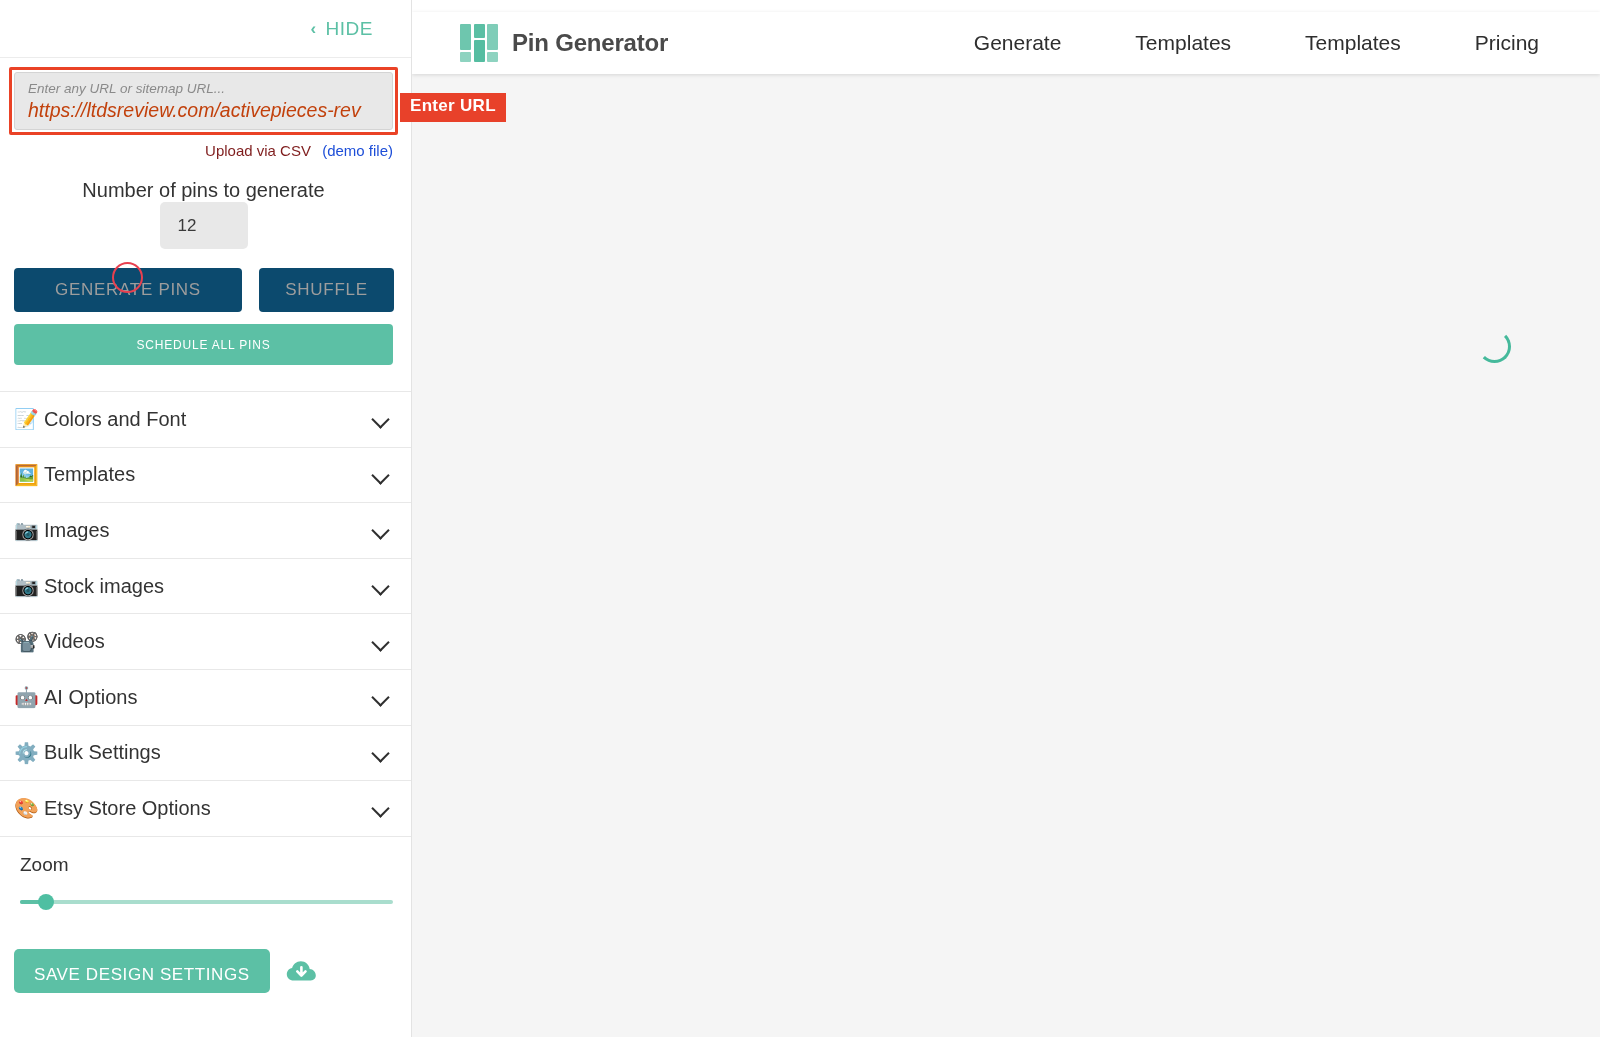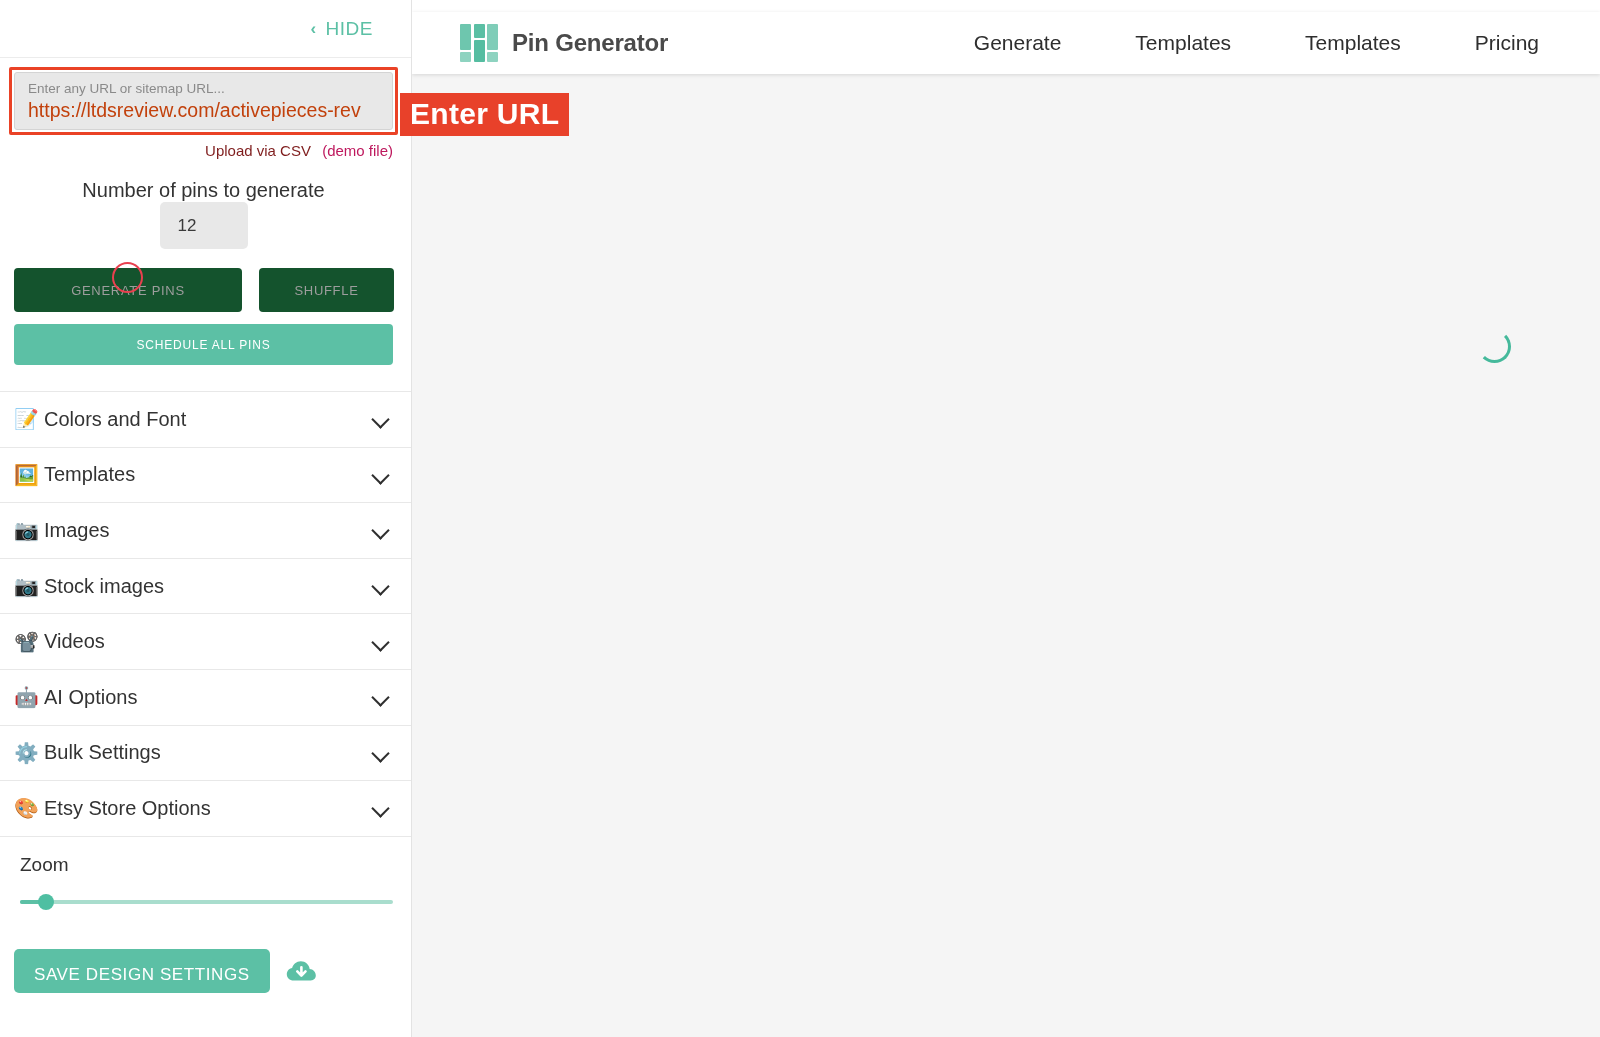--- a/index.html
+++ b/index.html
@@ -55,20 +55,21 @@
     font-size: 17px;
     line-height: 1;
     color: #5cc0a5;
     font-weight: 600;
   }
 
   
   .url-wrap {
     position: relative;
     margin: 14px 18px 12px 14px;
+    font-style: italic;
   }
   .url-field {
     position: relative;
     background: #e8e8e8;
     border: 1px solid #d4d4d4;
     border-radius: 3px;
     height: 58px;
     padding: 7px 12px 0 13px;
   }
   .url-placeholder {
@@ -94,41 +95,41 @@
     pointer-events: none;
   }
 
   
   .annot-badge {
     position: absolute;
     left: 400px;
     top: 93px;
     background: #e8412a;
     color: #ffffff;
-    font-size: 30px;
+    font-size: 17px;
     font-weight: bold;
     padding: 4px 10px 6px 10px;
     letter-spacing: 0.3px;
     line-height: 1.1;
     z-index: 60;
     font-family: "Liberation Sans", sans-serif;
   }
 
   .csv-row {
     margin: 9px 18px 0 0;
     text-align: right;
     font-size: 15px;
   }
   .csv-link {
     color: #7f1d1d;
     text-decoration: none;
     cursor: pointer;
   }
   .csv-demo {
-    color: #be185d;
+    color: #1d4ed8;
     margin-left: 7px;
   }
 
   
   .pins-row {
     display: flex;
     align-items: center;
     justify-content: space-between;
     margin: 20px 18px 0 14px;
     flex-direction: column;
@@ -152,25 +153,25 @@
 
   
   .btn-row {
     display: flex;
     gap: 17px;
     margin: 19px 18px 0 14px;
   }
   .btn-disabled {
     flex: 1;
     height: 44px;
-    background: #14532d;
+    background: #0c4a6e;
     border: none;
     border-radius: 4px;
     color: #9d9d9d;
-    font-size: 13px;
+    font-size: 17px;
     letter-spacing: 0.7px;
     cursor: default;
     font-family: "Liberation Sans", sans-serif;
   }
   .btn-generate { flex: 0 0 228px; }
   .btn-shuffle  { flex: 0 0 135px; }
 
   .btn-primary {
     display: block;
     width: calc(100% - 32px);

